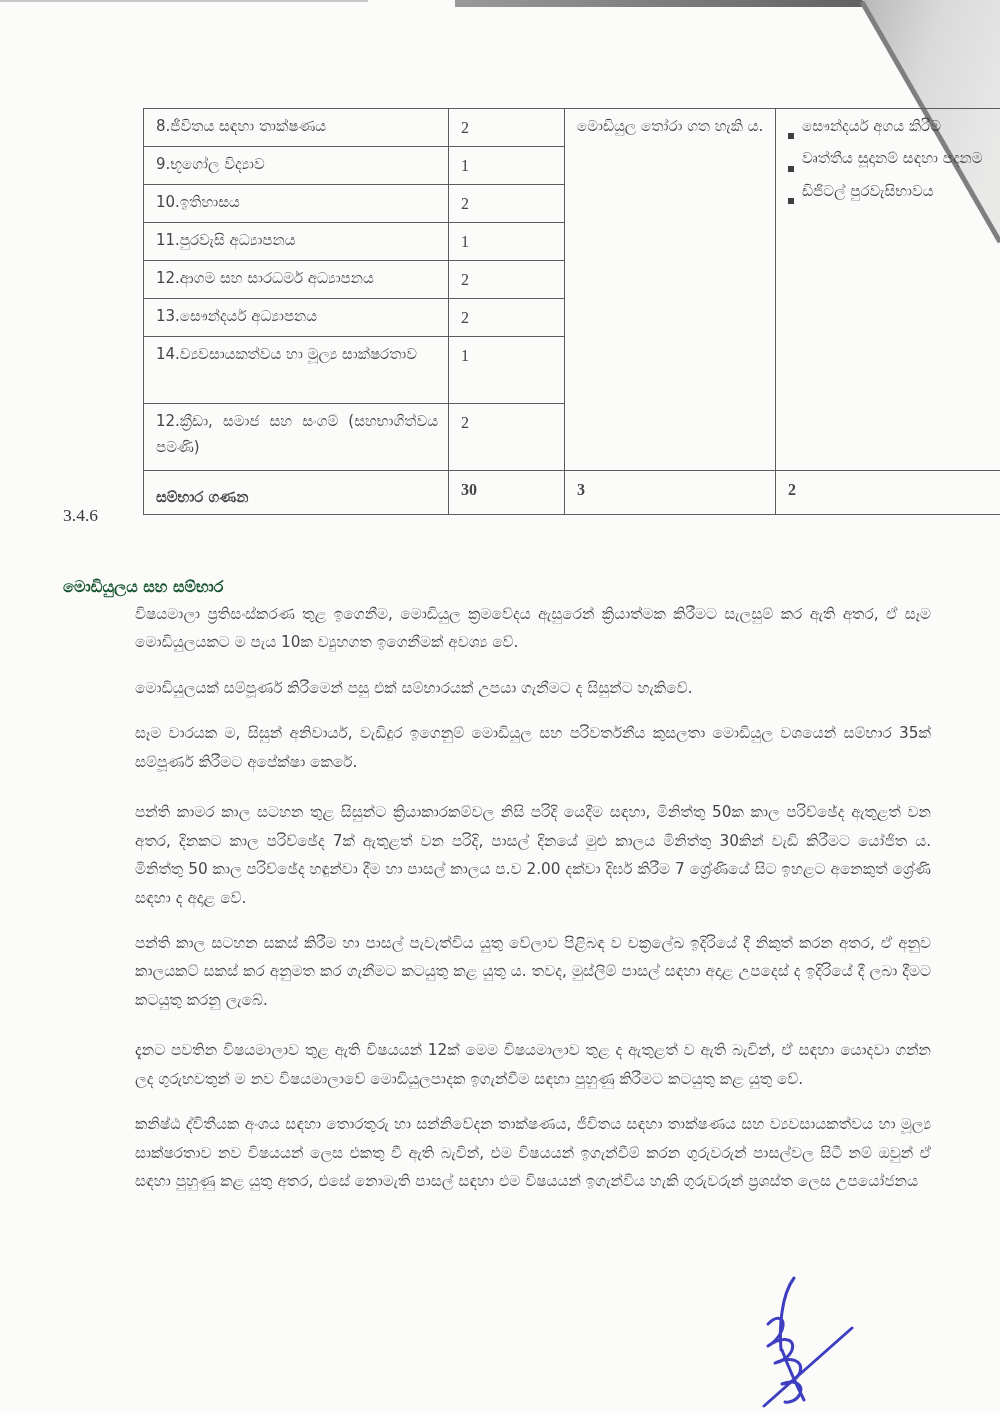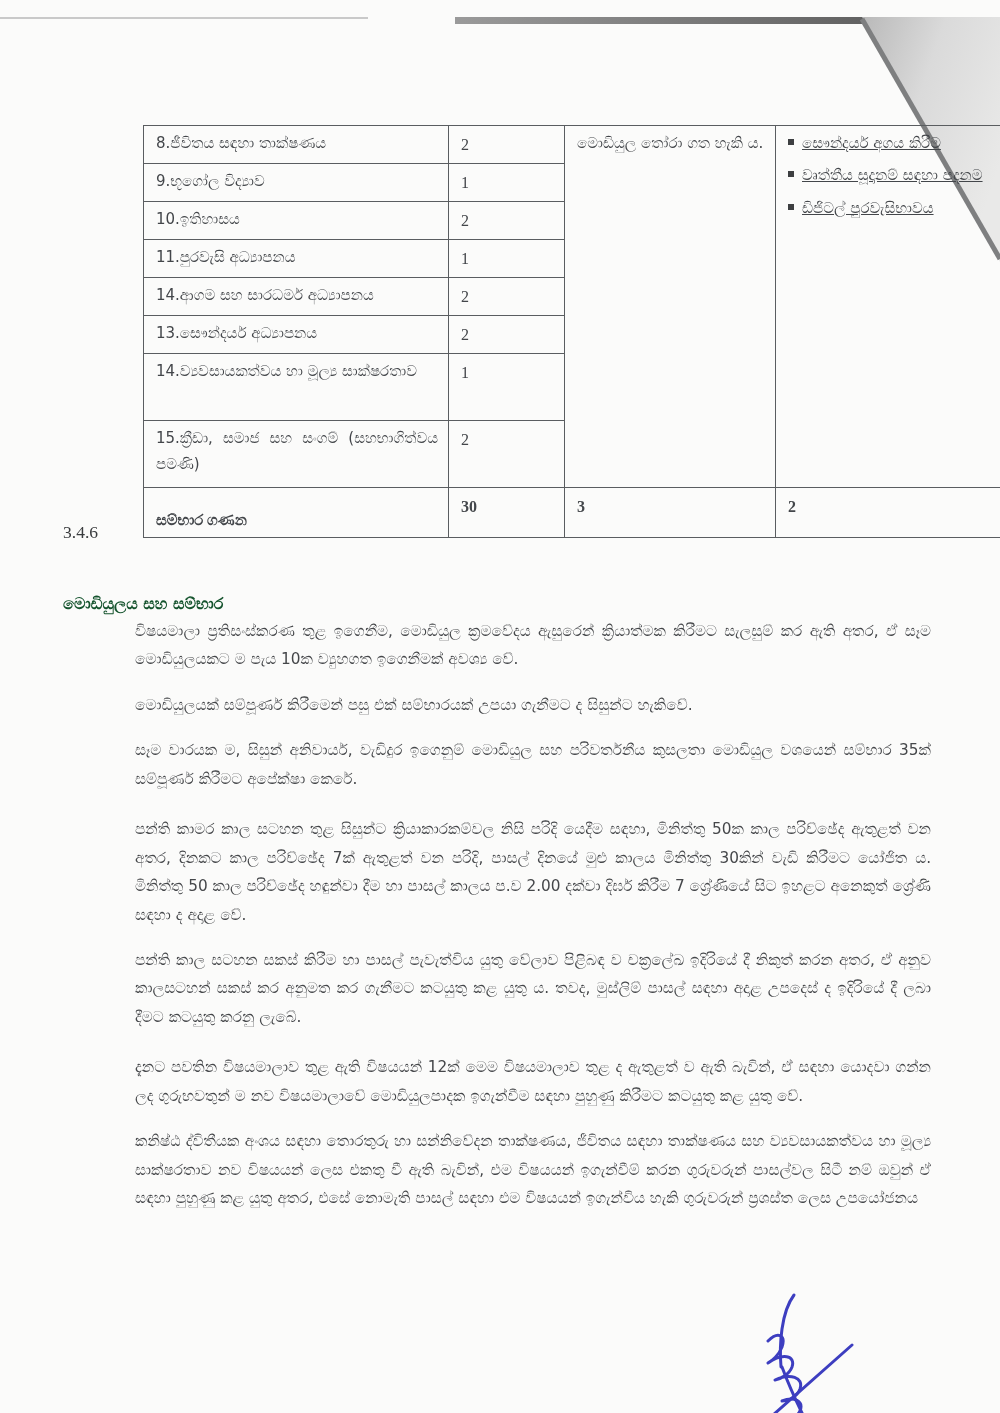--- a/index.html
+++ b/index.html
@@ -9,43 +9,43 @@
     font-family:"DejaVu Sans", sans-serif;
     color:#3d3f41;
     -webkit-font-smoothing:antialiased;
   }
   
   .scan-top-thin{position:absolute;left:0;top:0;width:368px;height:2px;background:#c9c9c9;}
   .scan-top-bar{position:absolute;left:455px;top:0;width:545px;height:7px;
     background:linear-gradient(to right,#9a9a9a,#4f4f4f);}
   .fold-wrap{position:absolute;right:0;top:0;width:160px;height:245px;}
   
-  .doc{position:absolute;left:0;top:0;width:1000px;height:1210px;margin-top:17px;}
+  .doc{position:absolute;left:0;top:0;width:1000px;height:1210px;}
   
   .tbl{
     position:absolute;left:143px;top:108px;width:765px;
     border-collapse:collapse;table-layout:fixed;
     font-size:15px;color:#43464a;
   }
   .tbl td{
     border:1.5px solid #5a5d60;
     padding:4px 10px 4px 12px;
     vertical-align:top;line-height:1.75;
   }
   .col-subject{width:282px;}
   .col-periods{width:93px;}
   .col-note{width:188px;}
   .col-extra{width:202px;}
   .tbl td.num{font-family:"Liberation Serif", serif;font-size:16px;padding-top:5px;}
   .row-single td{height:24px;}
   .row-double td{height:57px;}
-  .totals td{font-weight:bold;height:26px;padding-top:19px;font-family:Liberation Serif, serif;}
+  .totals td{font-weight:bold;height:26px;padding-top:13px;}
   .totals .num{font-family:"Liberation Sans", sans-serif;font-size:15.5px;}
   .justify-cell{text-align:justify;}
-  .bullet-item{display:flex;align-items:flex-start;margin-bottom:6px;line-height:1.75;text-decoration:underline;}
+  .bullet-item{display:flex;align-items:flex-end;margin-bottom:6px;line-height:1.75;}
   .bullet-sq{flex:0 0 auto;width:6px;height:6px;background:#3d3f41;margin:9px 8px 0 0;}
   
   .content{position:absolute;left:63px;top:505px;width:868px;}
   .section{margin-bottom:10px;}
   .sec-head{display:flex;align-items:baseline;margin-bottom:4px;flex-direction:column;}
   .sec-num{flex:0 0 72px;font-family:"Liberation Serif", serif;font-size:17.5px;color:#3a3c3e;}
   .sec-title{font-weight:bold;font-size:16px;color:#14532d;}
   .sec-body{margin-left:72px;width:796px;}
   .para{
     font-size:15.3px;line-height:1.86;text-align:justify;
@@ -103,33 +103,33 @@
       </tr>
       <tr class="row-single">
         <td>10.ඉතිහාසය</td>
         <td class="num">2</td>
       </tr>
       <tr class="row-single">
         <td>11.පුරවැසි අධ්‍යාපනය</td>
         <td class="num">1</td>
       </tr>
       <tr class="row-single">
-        <td>14.ආගම සහ සාරධර්ම අධ්‍යාපනය</td>
+        <td>12.ආගම සහ සාරධර්ම අධ්‍යාපනය</td>
         <td class="num">2</td>
       </tr>
       <tr class="row-single">
         <td>13.සෞන්දර්ය අධ්‍යාපනය</td>
         <td class="num">2</td>
       </tr>
       <tr class="row-double">
         <td class="justify-cell">14.ව්‍යවසායකත්වය හා මූල්‍ය සාක්ෂරතාව</td>
         <td class="num">1</td>
       </tr>
       <tr class="row-double">
-        <td class="justify-cell">15.ක්‍රීඩා, සමාජ සහ සංගම් (සහභාගිත්වය පමණි)</td>
+        <td class="justify-cell">12.ක්‍රීඩා, සමාජ සහ සංගම් (සහභාගිත්වය පමණි)</td>
         <td class="num">2</td>
       </tr>
       <tr class="totals">
         <td>සම්භාර ගණන</td>
         <td class="num">30</td>
         <td class="num">3</td>
         <td class="num">2</td>
       </tr>
     </tbody>
   </table>
@@ -144,21 +144,21 @@
       <div class="sec-body">
         <p class="para">විෂයමාලා ප්‍රතිසංස්කරණ තුළ ඉගෙනීම, මොඩියුල ක්‍රමවේදය ඇසුරෙන්  ක්‍රියාත්මක කිරීමට සැලසුම් කර ඇති අතර, ඒ සෑම මොඩියුලයකට ම පැය 10ක ව්‍යුහගත ඉගෙනීමක් අවශ්‍ය වේ.</p>
         <p class="para">මොඩියුලයක් සම්පූර්ණ කිරීමෙන් පසු එක් සම්භාරයක් උපයා ගැනීමට ද සිසුන්ට හැකිවේ.</p>
         <p class="para">සෑම වාරයක ම, සිසුන් අනිවාර්ය,  වැඩිදුර ඉගෙනුම් මොඩියුල සහ පරිවර්තනීය කුසලතා මොඩියුල වශයෙන් සම්භාර 35ක් සම්පූර්ණ කිරීමට අපේක්ෂා කෙරේ.</p>
       </div>
     </div>
 
     <div class="section">
       <div class="sec-body">
         <p class="para">පන්ති කාමර කාල සටහන තුළ සිසුන්ට ක්‍රියාකාරකම්වල නිසි පරිදි යෙදීම සඳහා, මිනිත්තු 50ක කාල පරිච්ඡේද ඇතුළත් වන අතර, දිනකට කාල පරිච්ඡේද 7ක් ඇතුළත් වන පරිදි, පාසල් දිනයේ මුළු කාලය මිනිත්තු 30කින් වැඩි කිරීමට යෝජිත ය. මිනිත්තු 50 කාල පරිච්ඡේද හඳුන්වා දීම හා පාසල් කාලය ප.ව 2.00 දක්වා දිර්ඝ කිරීම 7 ශ්‍රේණියේ සිට ඉහළට අනෙකුත් ශ්‍රේණි සඳහා ද අදාළ වේ.</p>
-        <p class="para">පන්ති කාල සටහන සකස් කිරීම හා පාසල් පැවැත්විය යුතු වේලාව පිළිබඳ ව චක්‍රලේඛ ඉදිරියේ දී නිකුත් කරන අතර, ඒ අනුව කාලසටහන් සකස් කර අනුමත කර ගැනීමට කටයුතු කළ යුතු ය. තවද, මුස්ලිම් පාසල් සඳහා අදාළ උපදෙස් ද ඉදිරියේ දී ලබා දීමට කටයුතු කරනු ලැබේ.</p>
+        <p class="para">පන්ති කාල සටහන සකස් කිරීම හා පාසල් පැවැත්විය යුතු වේලාව පිළිබඳ ව චක්‍රලේඛ ඉදිරියේ දී නිකුත් කරන අතර, ඒ අනුව කාලයකට් සකස් කර අනුමත කර ගැනීමට කටයුතු කළ යුතු ය. තවද, මුස්ලිම් පාසල් සඳහා අදාළ උපදෙස් ද ඉදිරියේ දී ලබා දීමට කටයුතු කරනු ලැබේ.</p>
       </div>
     </div>
 
     <div class="section">
       <div class="sec-body">
         <p class="para">දැනට පවතින විෂයමාලාව තුළ ඇති විෂයයන් 12ක් මෙම විෂයමාලාව තුළ ද ඇතුළත් ව ඇති බැවින්, ඒ සඳහා යොදවා ගන්න ලද ගුරුභවතුන් ම නව විෂයමාලාවේ මොඩියුලපාදක ඉගැන්වීම සඳහා පුහුණු කිරීමට කටයුතු කළ යුතු වේ.</p>
         <p class="para">කනිෂ්ඨ ද්විතීයක අංශය සඳහා තොරතුරු හා සන්නිවේදන තාක්ෂණය, ජීවිතය සඳහා තාක්ෂණය සහ ව්‍යවසායකත්වය හා මූල්‍ය සාක්ෂරතාව නව විෂයයන් ලෙස එකතු වී ඇති බැවින්, එම විෂයයන් ඉගැන්වීම් කරන ගුරුවරුන් පාසල්වල සිටී නම් ඔවුන් ඒ සඳහා පුහුණු කළ යුතු අතර, එසේ නොමැති පාසල් සඳහා එම විෂයයන් ඉගැන්විය හැකි ගුරුවරුන් ප්‍රශස්ත ලෙස උපයෝජනය</p>
       </div>
     </div>
 

